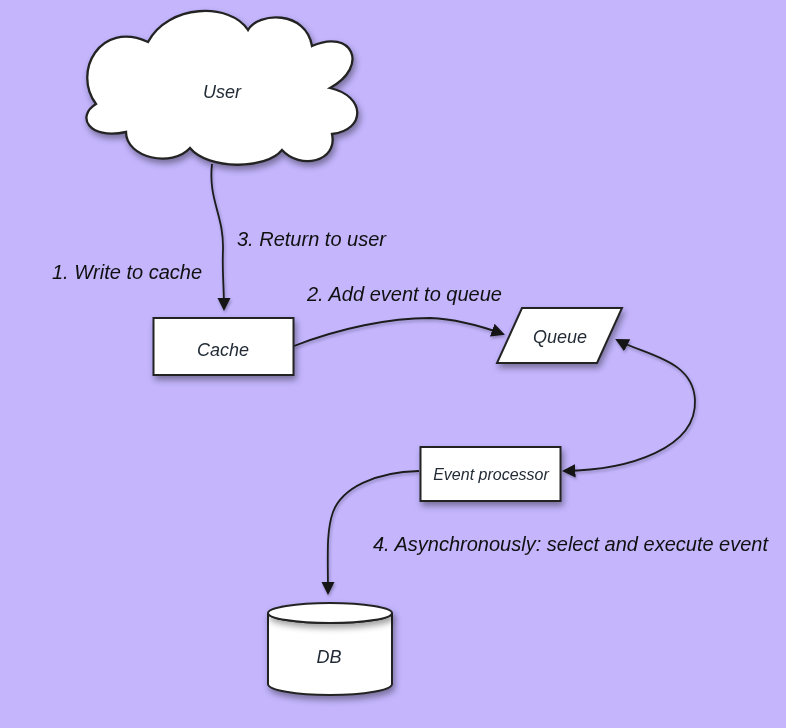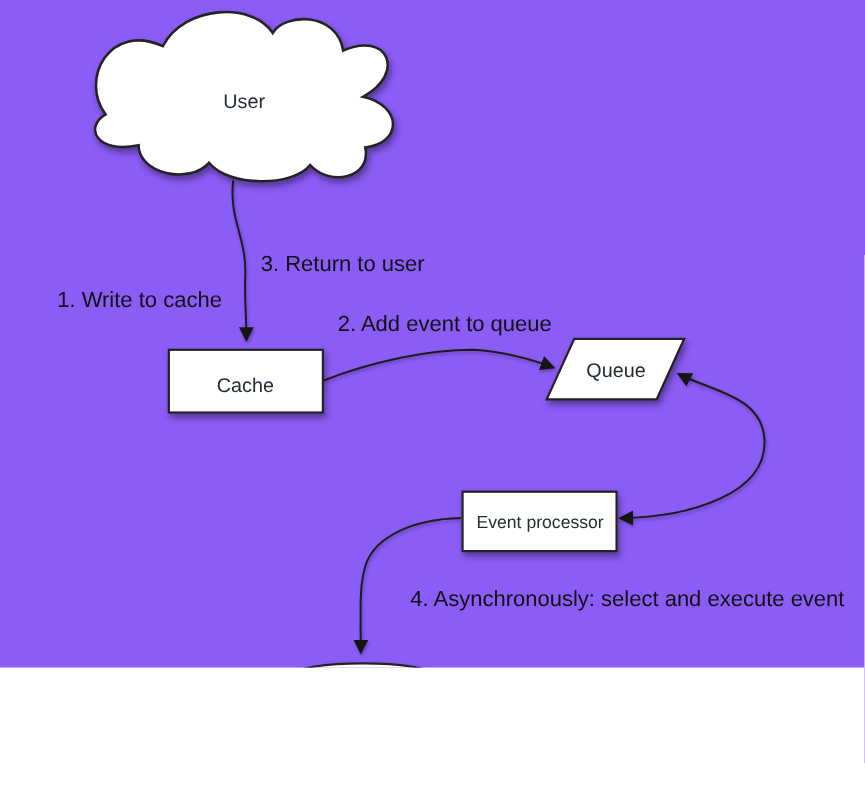--- a/index.html
+++ b/index.html
@@ -4,23 +4,24 @@
 <style>
   html, body {
     margin: 0;
     padding: 0;
     background: #ffffff;
     font-family: "Liberation Sans", sans-serif;
   }
   .canvas {
     position: relative;
     width: 786px;
-    height: 607px;
-    background: #8b5cf6;
+    height: 728px;
+    background: #c4b5fd;
     overflow: hidden;
+    font-style: italic;
   }
   svg { display: block; }
 
   .shape {
     fill: #ffffff;
     stroke: #232323;
     stroke-width: 2;
     filter: drop-shadow(2px 4px 3px rgba(0,0,0,0.38));
   }
   .cloud-shape { stroke-width: 2.3; }

